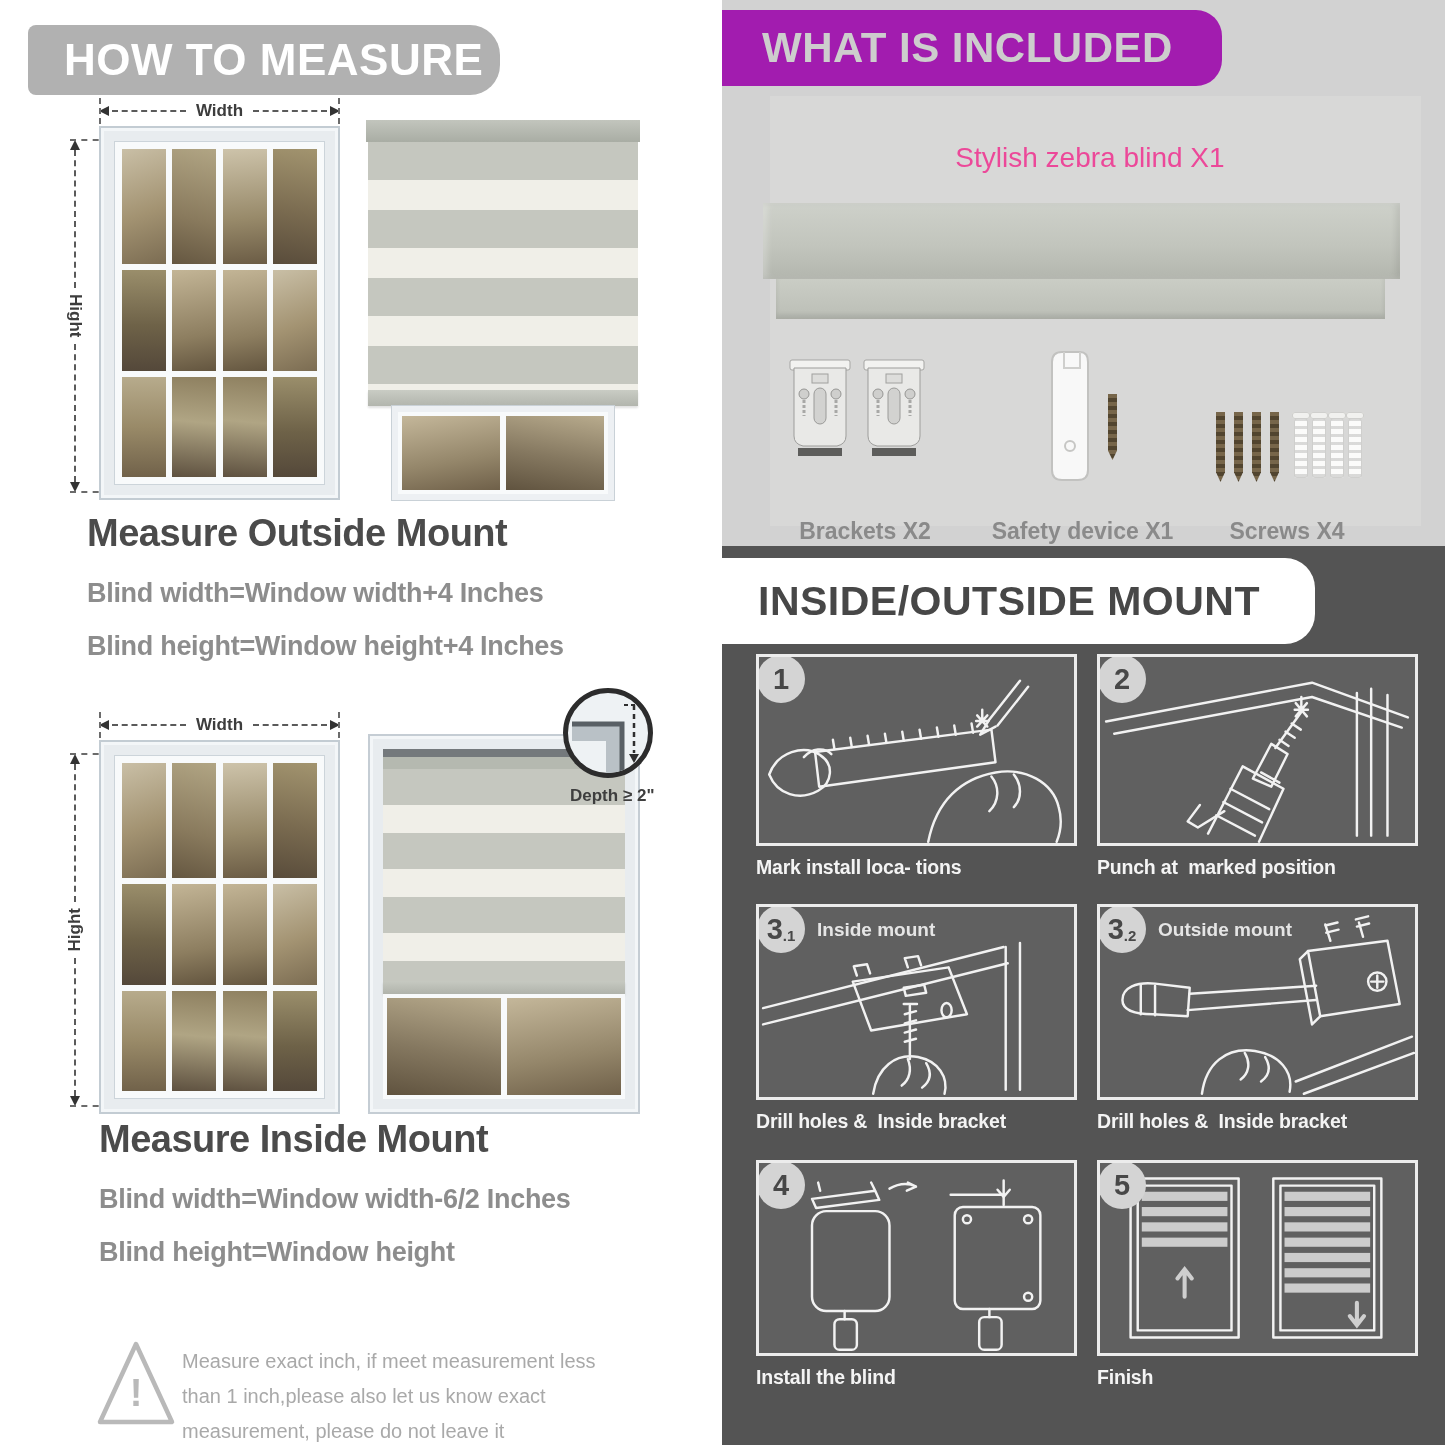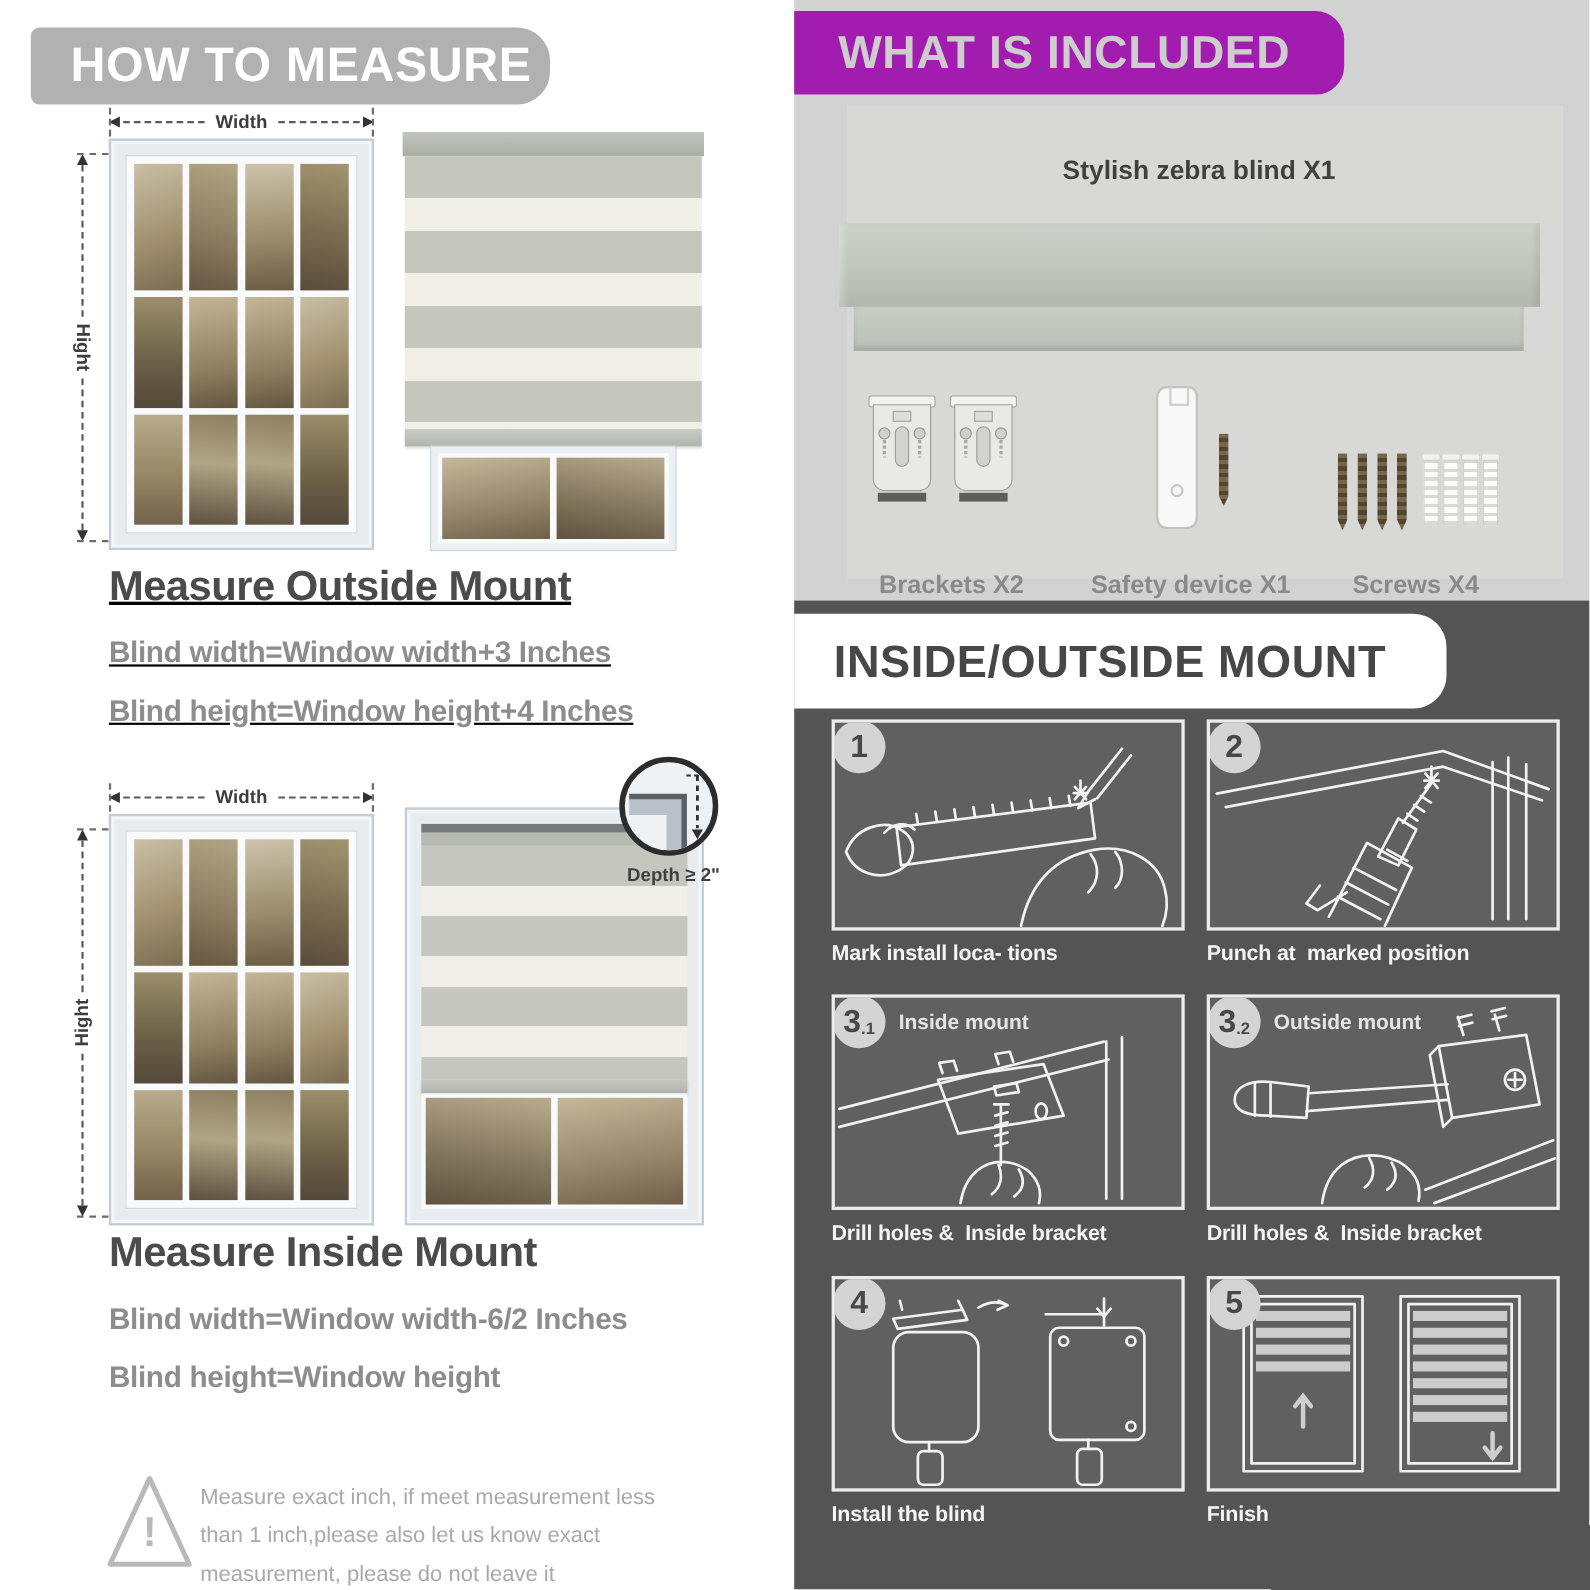--- a/index.html
+++ b/index.html
@@ -78,21 +78,21 @@
   .note-text span{display:block;}
   .warn-mark{position:absolute;left:0;right:0;top:36px;text-align:center;font-size:38px;font-weight:700;color:#b9b9b9;}
 
   
   .included-bg{left:722px;top:0;width:723px;height:547px;background:#d2d2d2;}
   .included-inner{left:770px;top:96px;width:651px;height:430px;background:#d8d8d7;}
   .included-banner{
     left:722px;top:10px;width:500px;height:76px;background:#a21caf;border-radius:0 26px 26px 0;
     display:flex;align-items:center;padding-left:40px;color:#cdcdcd;font-size:42px;font-weight:700;letter-spacing:.5px;
   }
-  .product-label{left:790px;top:142px;width:600px;text-align:center;font-size:24px;font-weight:700;color:#404040;}
+  .product-label{left:790px;top:142px;width:600px;text-align:center;font-size:28px;font-weight:400;color:#ec4899;}
   .rail-top{left:763px;top:203px;width:637px;height:76px;
     background:linear-gradient(180deg,#ced1ca 0%,#c2c5bd 55%,#b3b6ae 100%);
     box-shadow:inset -4px 0 6px rgba(0,0,0,.08), inset 4px 0 6px rgba(255,255,255,.25);}
   .rail-bottom{left:776px;top:279px;width:609px;height:40px;
     background:linear-gradient(180deg,#cacdc5 0%,#bbbeb6 100%);
     box-shadow:inset 0 -4px 5px rgba(0,0,0,.10);}
   .inc-label{top:518px;text-align:center;font-size:23px;font-weight:700;color:#8a8a8a;white-space:nowrap;}
 
   .screw{position:absolute;width:9px;height:70px;
     background:repeating-linear-gradient(180deg,#77664a 0 4px,#52452f 4px 8px);
@@ -167,24 +167,24 @@
 <div class="abs blind-out" style="left:366px;top:120px;width:274px;height:380px;">
   <div class="bo-head"></div>
   <div class="bo-body"></div>
   <div class="bo-rail"></div>
   <div class="bo-win">
     <div class="bo-pane bp1"></div>
     <div class="bo-pane bp2"></div>
   </div>
 </div>
 
-<div class="abs" style="left:99px;top:512px;text-decoration:underline;">
+<div class="abs" style="left:87px;top:512px;">
   <div class="sec-heading">Measure Outside Mount</div>
   <div class="sec-lines">
-    <span>Blind width=Window width+3 Inches</span>
+    <span>Blind width=Window width+4 Inches</span>
     <span>Blind height=Window height+4 Inches</span>
   </div>
 </div>
 
 <div class="abs dim-h" style="left:99px;top:716px;width:241px;">
   <span class="arr arr-l"></span>
   <span class="dline"></span>
   <span class="dimlab">Width</span>
   <span class="dline"></span>
   <span class="arr arr-r"></span>

